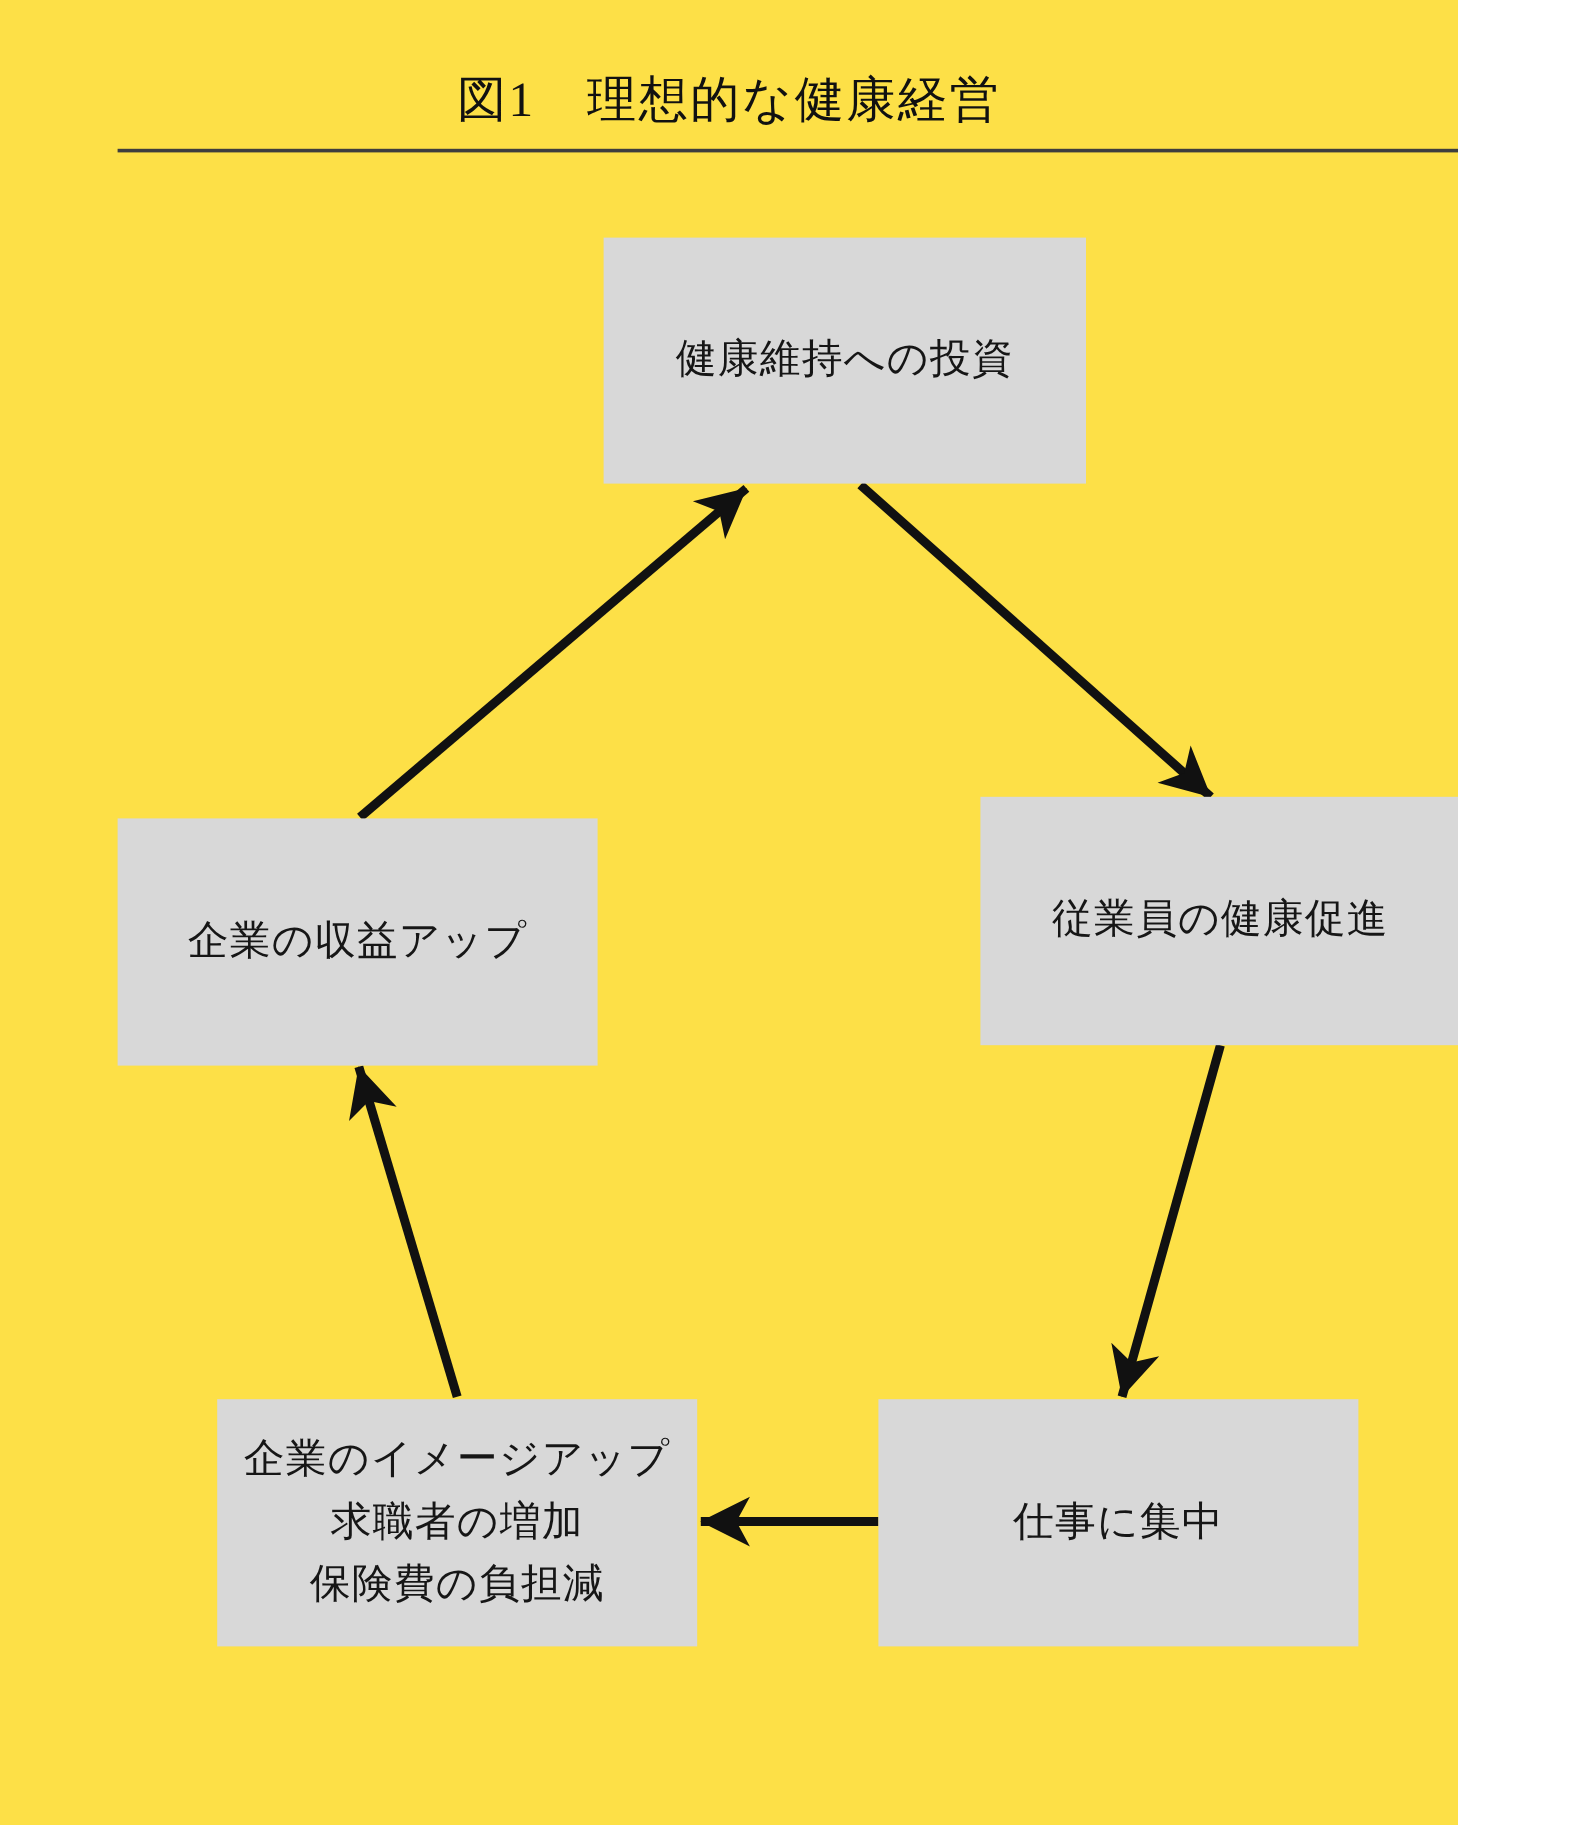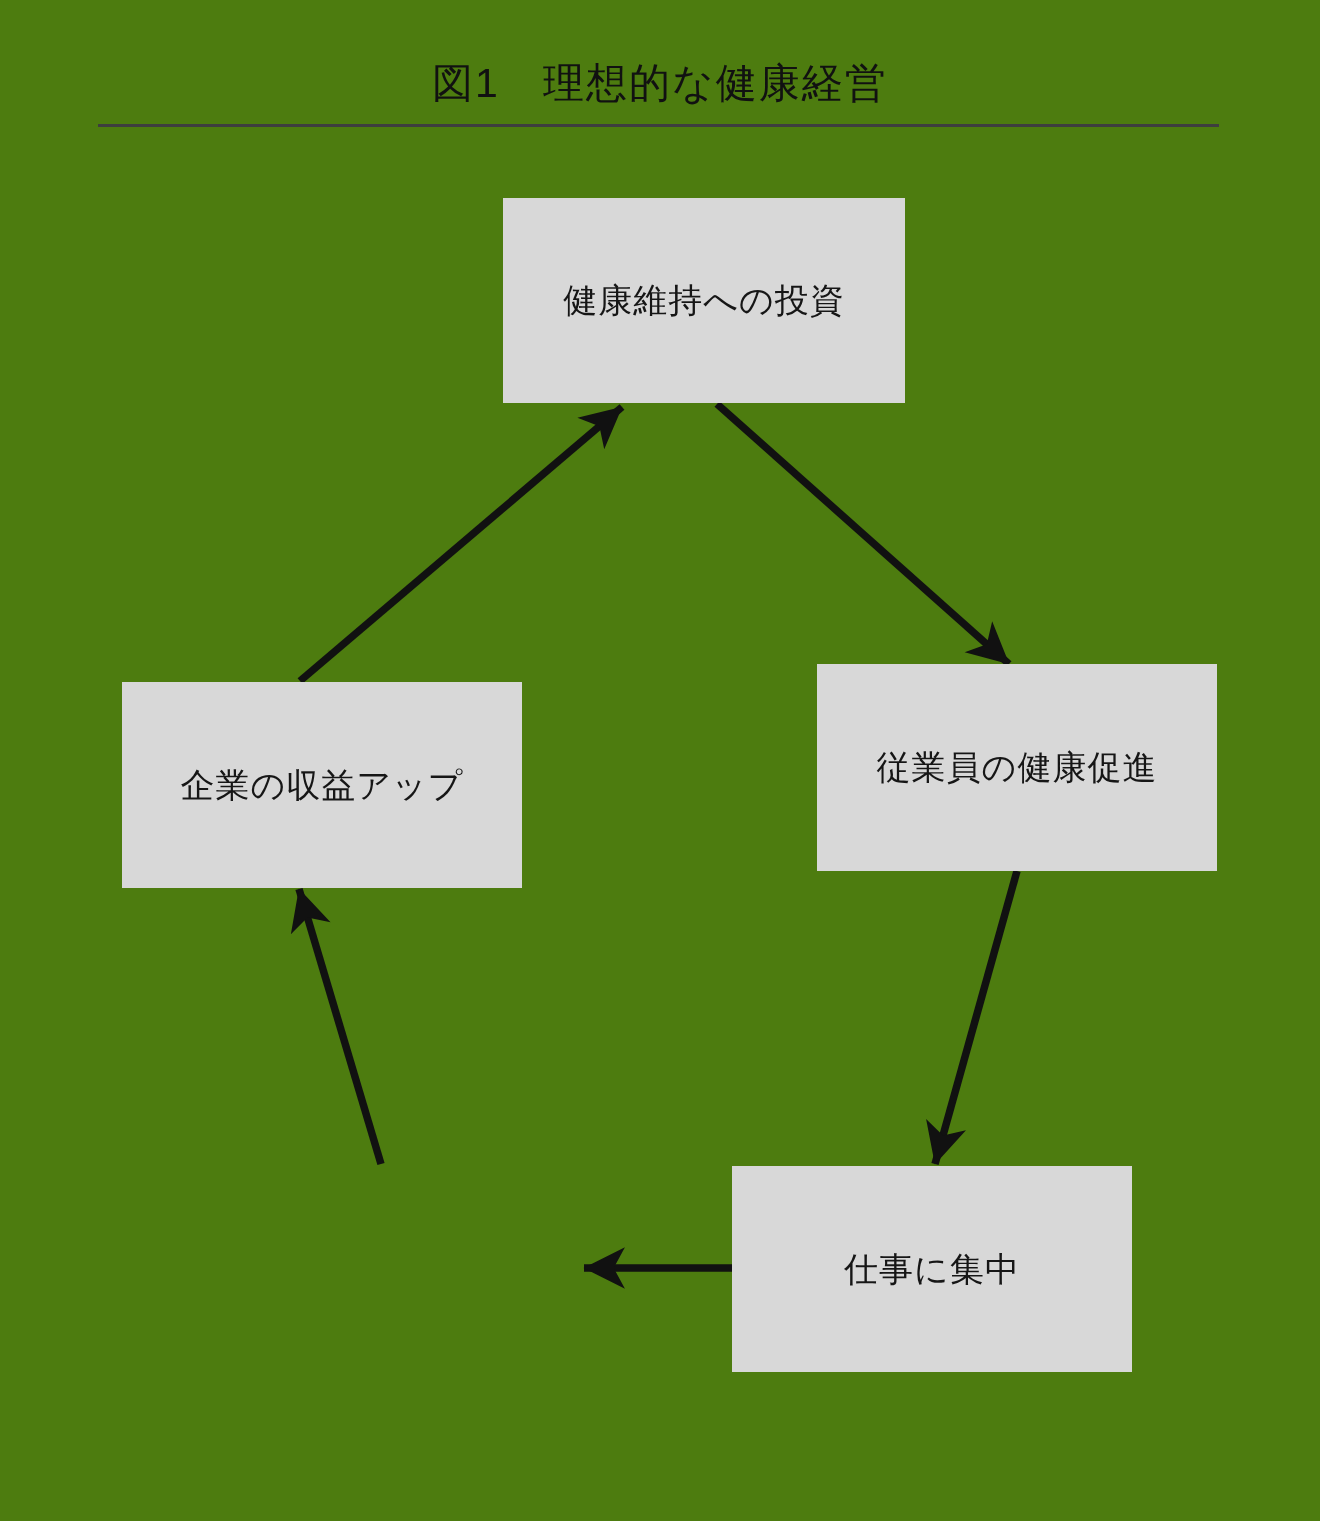--- a/index.html
+++ b/index.html
@@ -1,22 +1,22 @@
 <!DOCTYPE html>
 <html><head>
 <meta charset="utf-8">
 <style>
   * { margin: 0; padding: 0; box-sizing: border-box; }
   html, body { background: #ffffff; }
   .page {
     position: relative;
-    width: 1320px;
+    width: 1215px;
     height: 1521px;
-    background: #4d7c0f;
-    font-family: Liberation Sans, sans-serif;
+    background: #fde047;
+    font-family: Liberation Serif, serif;
     overflow: hidden;
   }
   .title {
     position: absolute;
     top: 56px;
     left: 0;
     width: 100%;
     text-align: center;
     font-size: 41px;
     font-weight: 400;
@@ -41,21 +41,21 @@
     align-items: center;
     justify-content: center;
     font-size: 34px;
     line-height: 1.53;
     color: #161616;
     text-align: center;
     letter-spacing: 1px;
   }
   .node-investment   { left: 458px; top: 198px;  width: 402px; height: 205px; margin-left: 45px; }
   .node-promotion    { left: 817px; top: 664px;  width: 400px; height: 207px; }
-  .node-profit       { left: 98px;  top: 682px;  width: 400px; height: 206px; margin-left: 24px; }
+  .node-profit       { left: 98px;  top: 682px;  width: 400px; height: 206px; }
   .node-image        { left: 181px; top: 1166px; width: 400px; height: 206px; }
   .node-performance  { left: 732px; top: 1166px; width: 400px; height: 206px; text-align: right; }
   .arrows-layer {
     position: absolute;
     inset: 0;
     width: 1320px;
     height: 1521px;
     pointer-events: none;
   }
   .arrow-line {
@@ -92,19 +92,24 @@
     </div>
 
     <div class="node node-promotion">
       <span>従業員の健康促進</span>
     </div>
 
     <div class="node node-profit">
       <span>企業の収益アップ</span>
     </div>
 
+    <div class="node node-image">
+      <span>企業のイメージアップ</span>
+      <span>求職者の増加</span>
+      <span>保険費の負担減</span>
+    </div>
 
     <div class="node node-performance">
       <span>仕事に集中</span>
     </div>
 
   </div>
 </div>
 
 </body></html>

